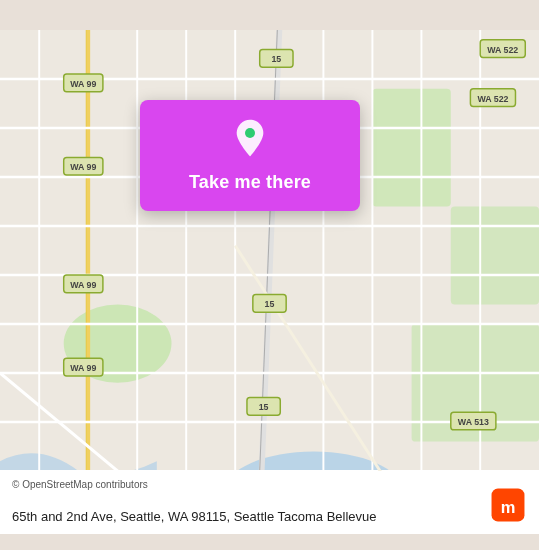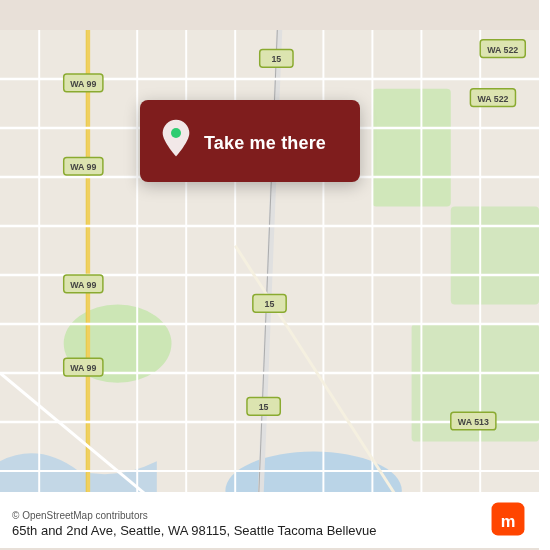--- a/index.html
+++ b/index.html
@@ -26,25 +26,25 @@
       top: 0; left: 0;
       width: 100%; height: 100%;
     }
 
     
     #location-card {
       position: absolute;
       top: 100px;
       left: 140px;
       width: 220px;
-      background: #7f1d1d;
+      background: #d946ef;
       border-radius: 8px;
       padding: 18px 16px 14px 16px;
       display: flex;
-      flex-direction: row;
+      flex-direction: column;
       align-items: center;
       box-shadow: 0 4px 16px rgba(0,0,0,0.25);
       z-index: 10;
     }
 
     #pin-icon {
       width: 40px;
       height: 40px;
       margin-bottom: 10px;
     }
@@ -56,21 +56,21 @@
       font-size: 18px;
       font-weight: 600;
       cursor: pointer;
       padding: 4px 8px;
       letter-spacing: 0.01em;
     }
 
     
     #bottom-bar {
       position: absolute;
-      bottom: 2px;
+      bottom: 16px;
       left: 0;
       width: 100%;
       background: white;
       padding: 8px 12px 10px 12px;
       z-index: 10;
       display: flex;
       align-items: flex-end;
       justify-content: space-between;
     }
 
@@ -82,20 +82,21 @@
     #osm-credit {
       font-size: 10px;
       color: #555;
       margin-bottom: 2px;
     }
 
     #address-text {
       font-size: 13px;
       color: #222;
       font-weight: 400;
+      margin-top: 17px;
     }
 
     #moovit-logo {
       display: flex;
       align-items: center;
       gap: 0;
     }
 
     #moovit-icon {
       width: 38px;

